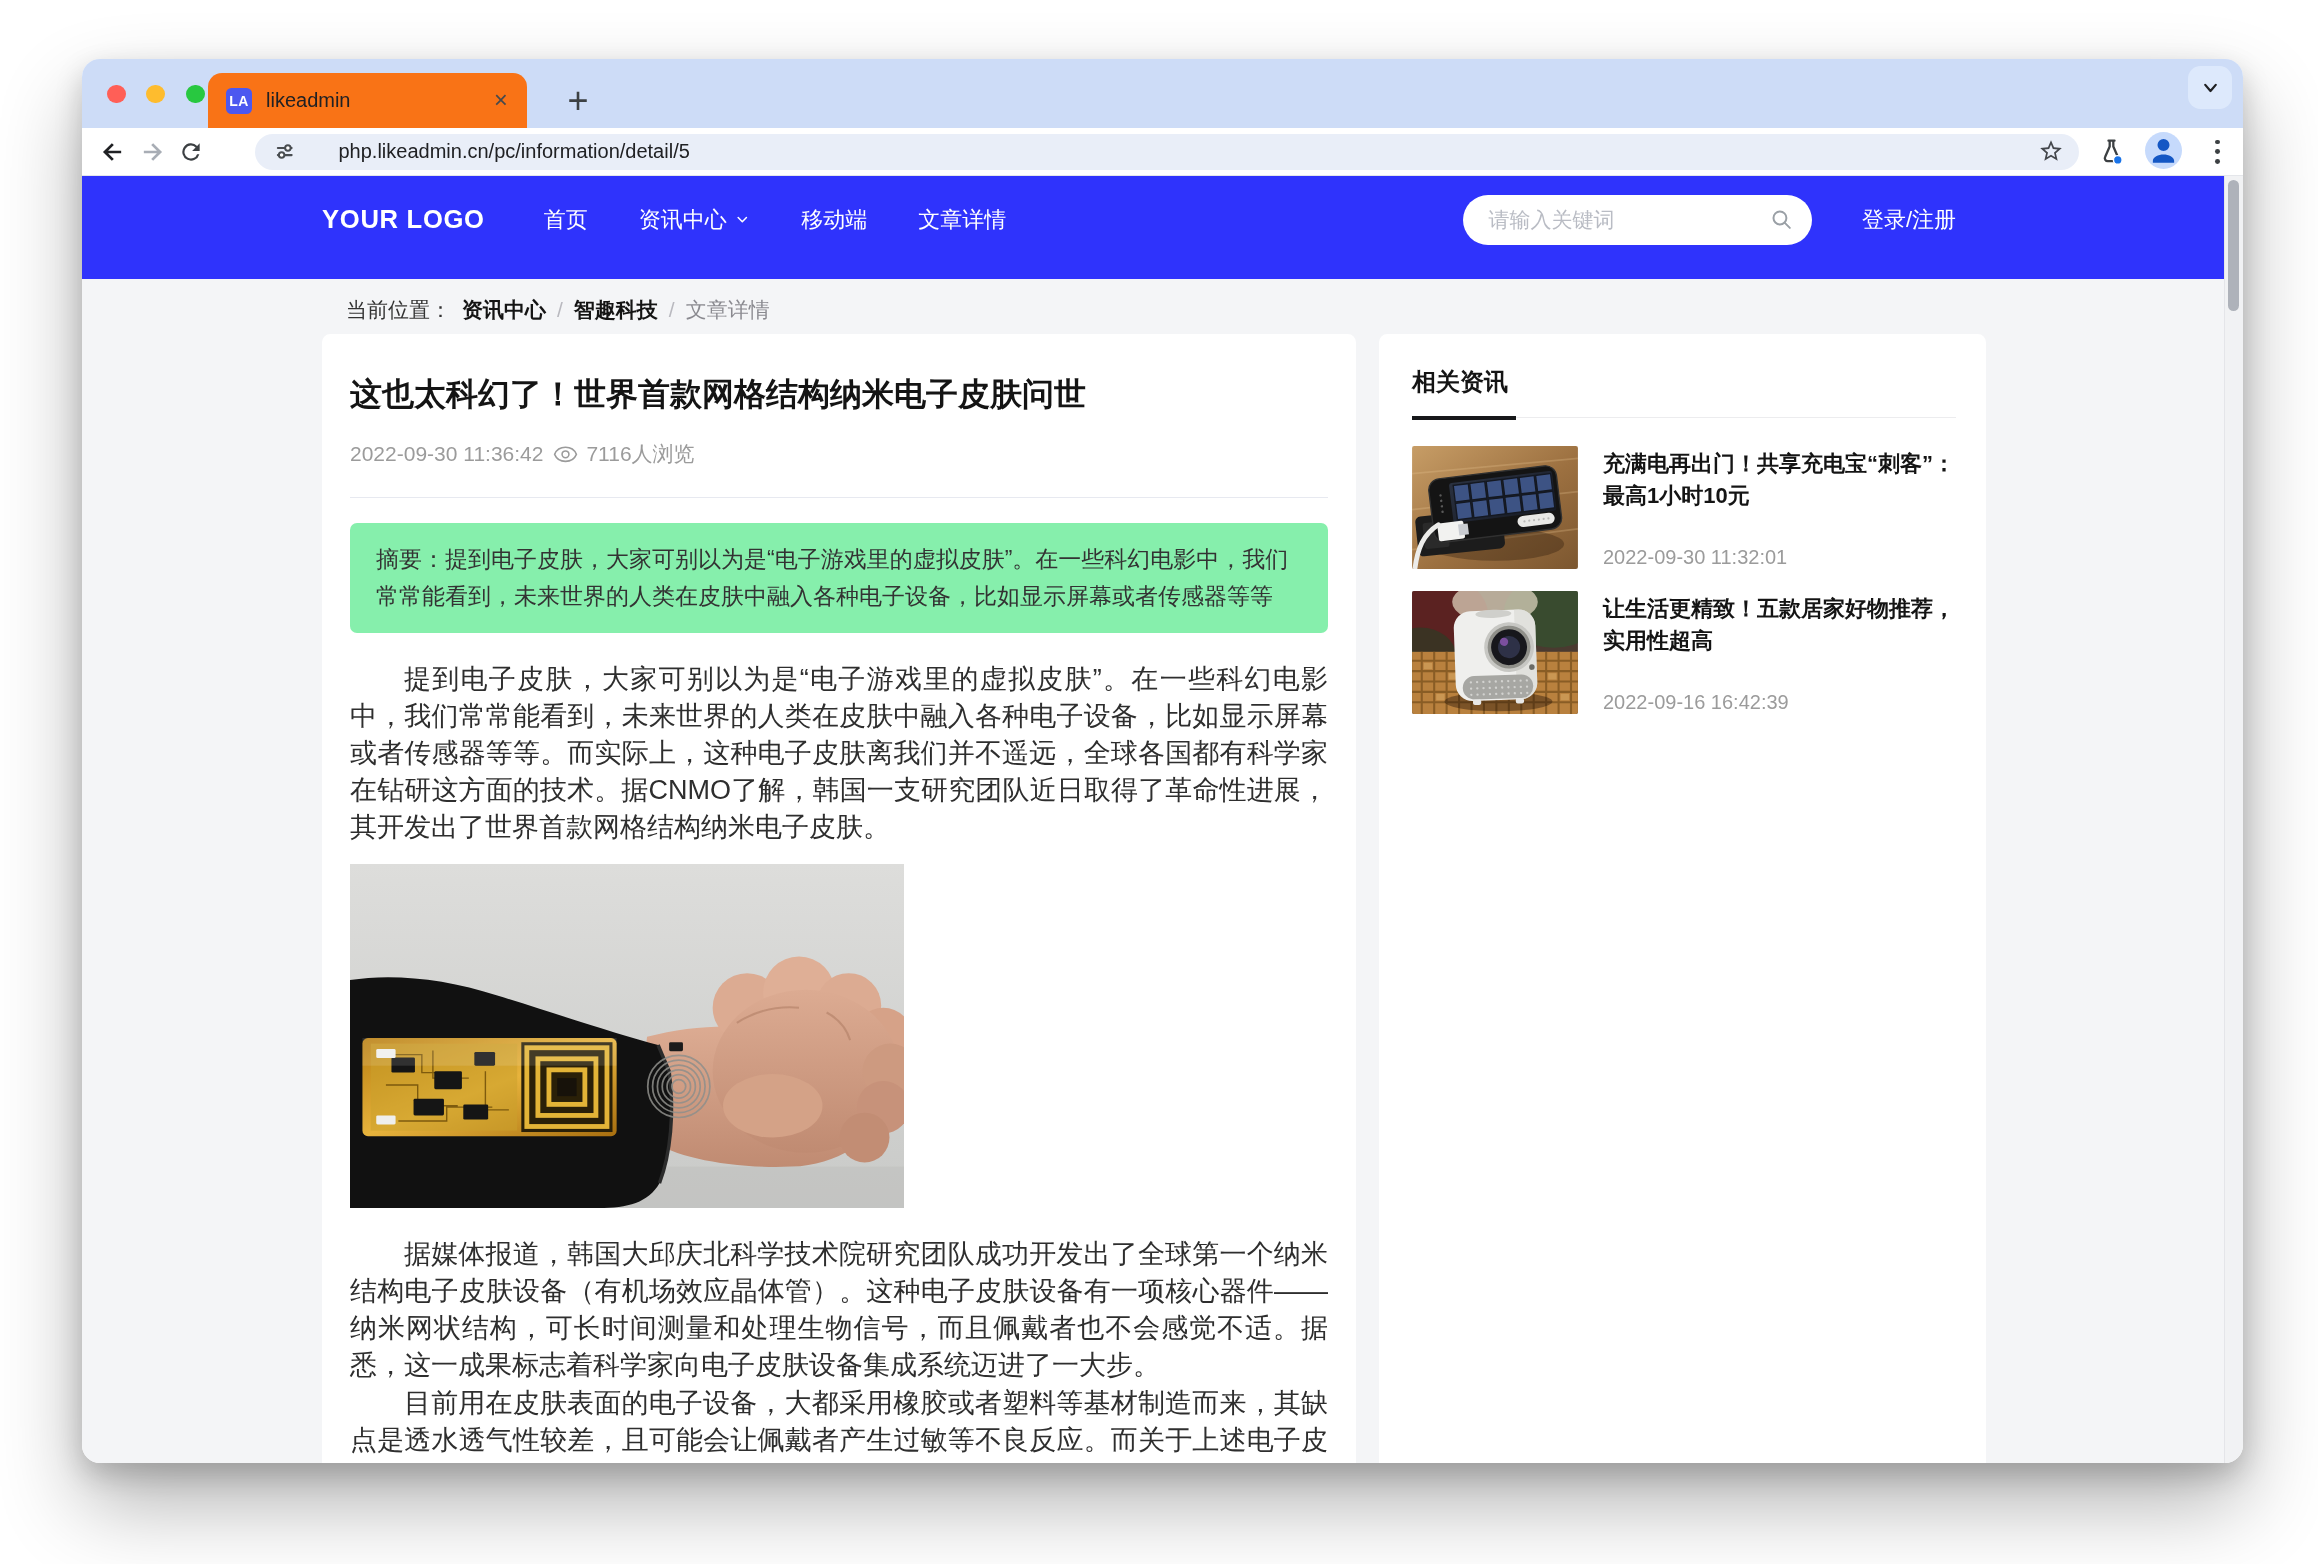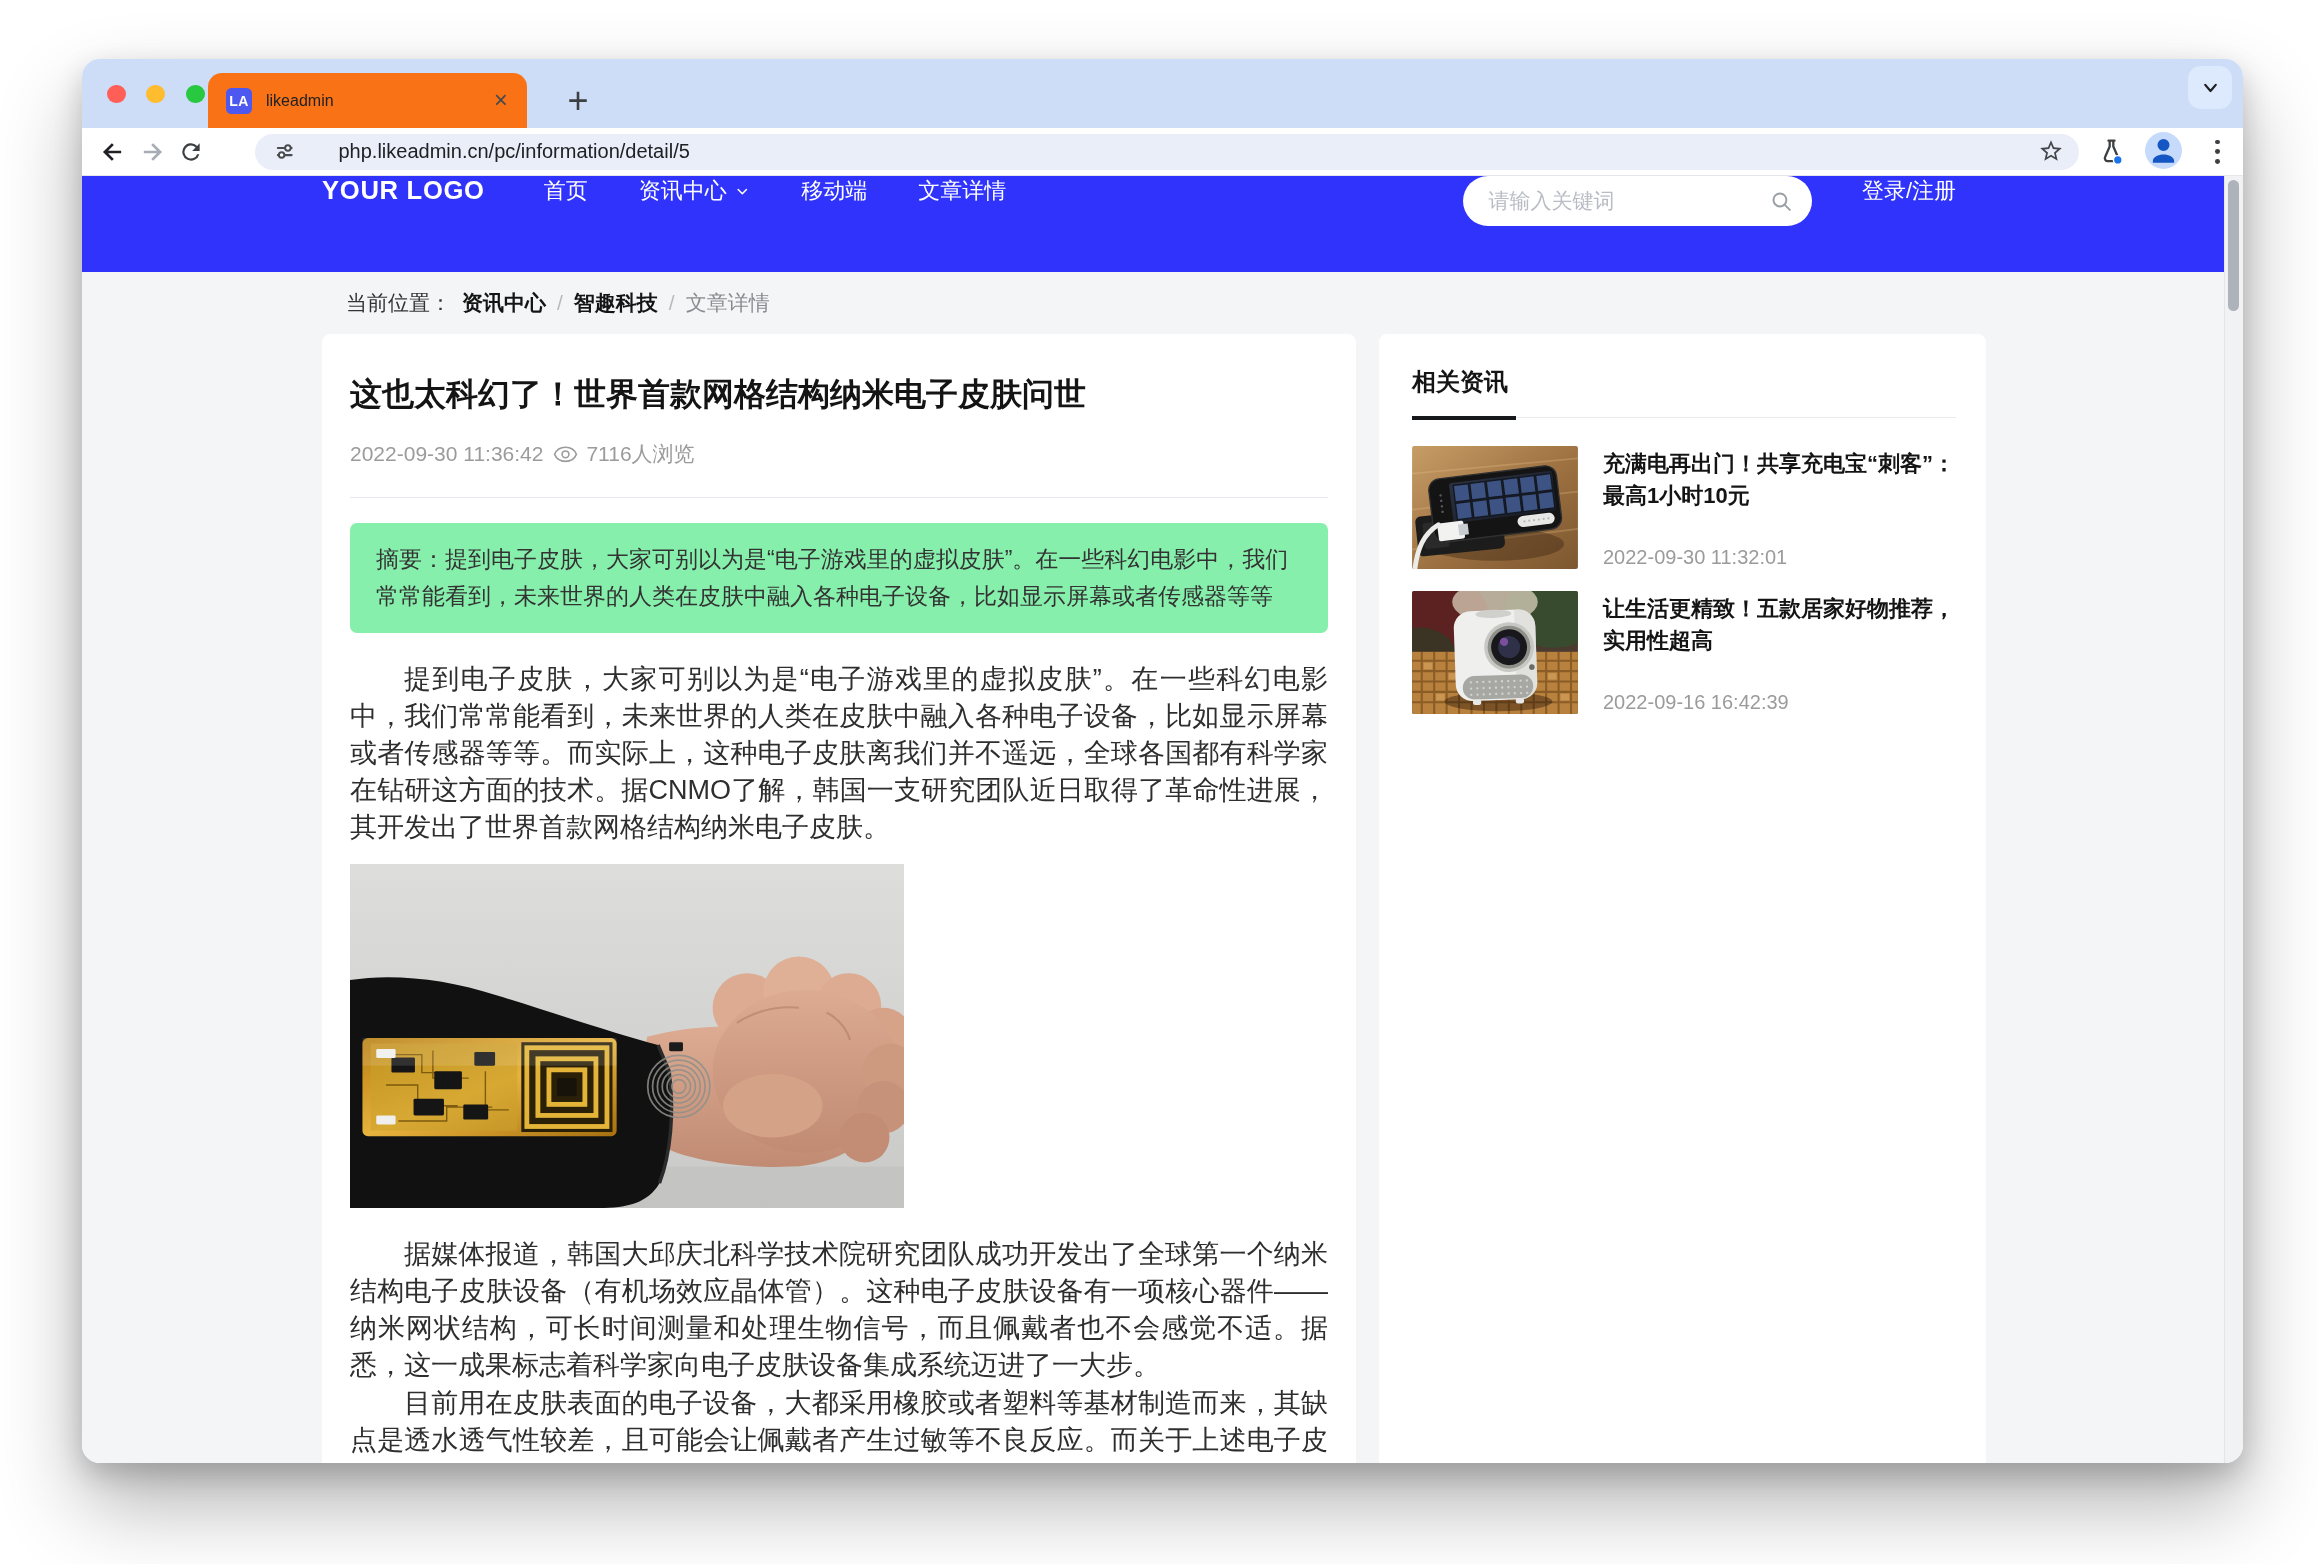--- a/index.html
+++ b/index.html
@@ -21,21 +21,21 @@
   .light.green{left:104px;background:#28c840;}
   .tab{
     position:absolute;left:126px;top:14px;width:319px;height:55px;
     background:#f97316;border-radius:14px 14px 0 0;display:flex;align-items:center;
   }
   .favicon{
     margin-left:18px;width:26px;height:26px;border-radius:5.5px;background:#4C58F0;
     color:#fff;font-size:14px;font-weight:700;display:flex;align-items:center;justify-content:center;
     letter-spacing:0.3px;flex:none;
   }
-  .tab-title{margin-left:14px;font-size:16px;color:#202124;flex:1;}
+  .tab-title{margin-left:14px;font-size:20px;color:#202124;flex:1;}
   .tab-close{margin-right:19.3px;font-size:23.5px;color:#45494d;line-height:1;cursor:default;}
   .newtab{position:absolute;left:471px;top:16.6px;width:50px;height:50px;
     font-size:36px;color:#3c4043;display:flex;align-items:center;justify-content:center;font-weight:300;}
   .tabsearch{
     position:absolute;right:11px;top:7px;width:44px;height:43px;border-radius:12.4px;
     background:#dde9fc;display:flex;align-items:center;justify-content:center;
   }
   .toolbar{
     position:relative;height:47px;background:#fff;border-bottom:0.7px solid #e4e6ea;
     display:flex;align-items:center;
@@ -51,22 +51,22 @@
   .tool-ic{position:absolute;top:4.1px;width:39px;height:39px;display:flex;align-items:center;justify-content:center;}
   .flask{left:2010px;}
   .avatar{left:2063px;width:37px;height:37px;border-radius:50%;background:#c6dafc;}
   .dots{left:2116px;flex-direction:column;gap:4.8px;}
   .dots i{width:4.8px;height:4.8px;border-radius:50%;background:#3c4043;display:block;}
   
   .page{position:absolute;left:0;right:18px;top:117px;bottom:0;background:#f4f5f7;overflow:hidden;}
   .sb{position:absolute;right:0;top:117px;bottom:0;width:18px;background:#f1f2f4;border-left:0.7px solid #e4e5e9;}
   .sb-thumb{position:absolute;left:2.8px;top:3.5px;width:11.7px;height:131px;border-radius:6.2px;background:#aeb2ba;}
   .site-header{
-    height:87px;background:#2F33FC;display:flex;align-items:flex-start;
-    padding:0 269px 9px 240px;color:#fff;
+    height:87px;background:#2F33FC;display:flex;align-items:center;
+    padding:0 269px 16px 240px;color:#fff;
   }
   .logo{font-size:25.6px;font-weight:700;letter-spacing:0.7px;flex:none;}
   .mainnav{display:flex;margin-left:59px;gap:51px;font-size:22px;align-items:center;}
   .mainnav .nav-item{display:flex;align-items:center;gap:7px;cursor:default;}
   .search-pill{
     margin-left:auto;width:349px;height:50px;border-radius:25px;background:#fff;
     display:flex;align-items:center;padding:0 18px 0 23.5px;box-sizing:border-box;flex:none;
   }
   .search-pill input{
     border:none;outline:none;background:transparent;flex:1;font-size:21px;color:#333;

